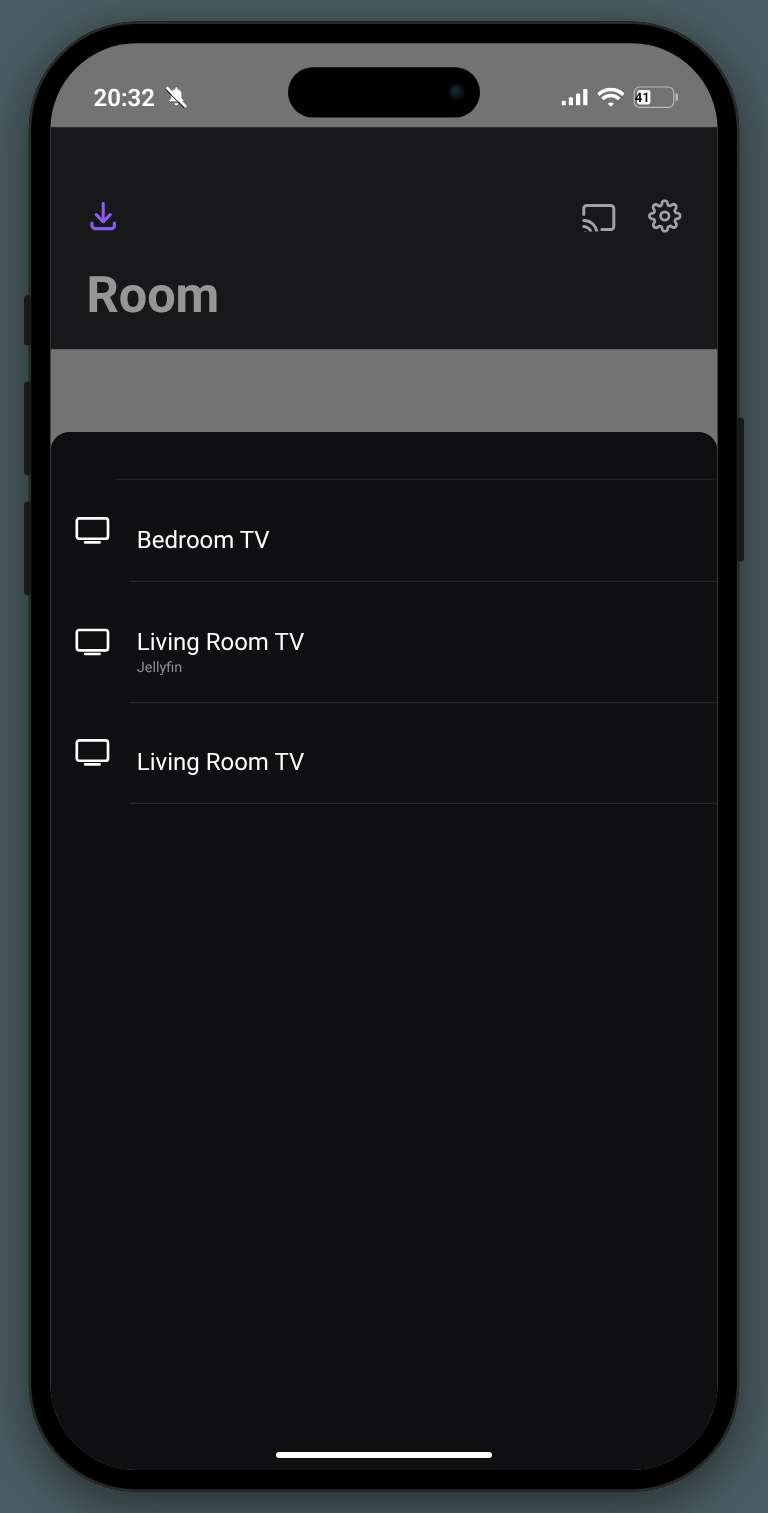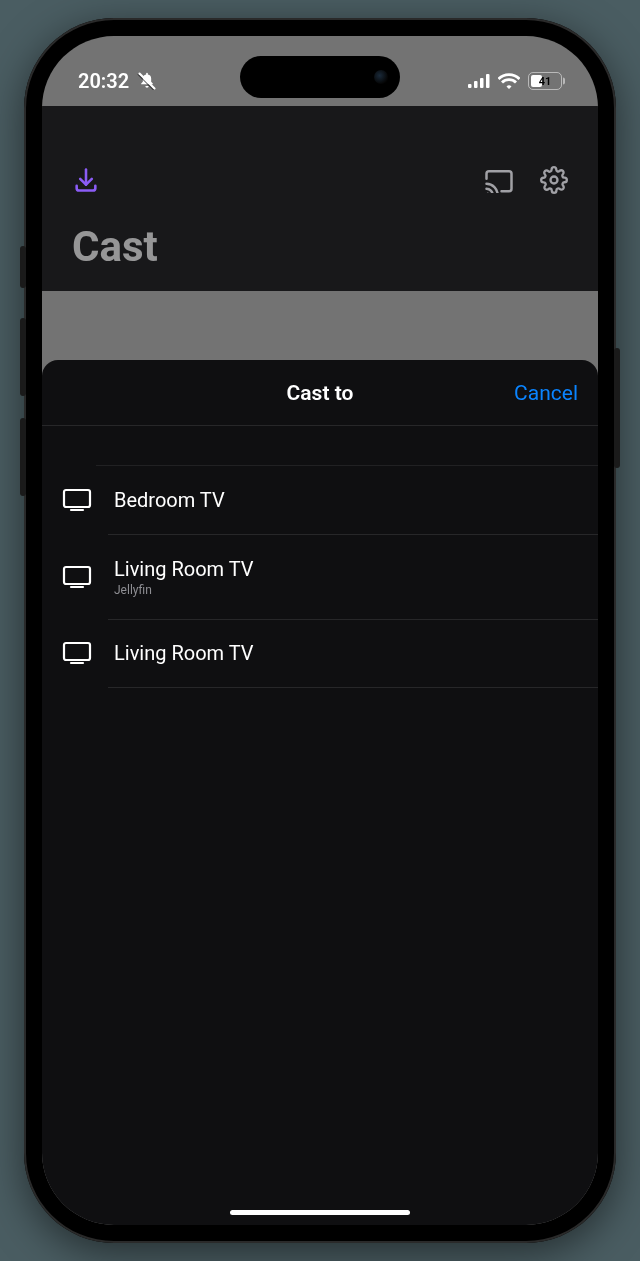--- a/index.html
+++ b/index.html
@@ -84,21 +84,21 @@
     border-radius: 2px;
     display: flex;
     align-items: center;
     justify-content: center;
   }
   .battery-cap {
     position: absolute; right: -4px; top: 50%; transform: translateY(-50%);
     width: 2px; height: 7px; background: rgba(255,255,255,0.5); border-radius: 0 2px 2px 0;
   }
   .battery-text {
-    position: absolute; width: 100%; text-align: center; font-size: 11px; font-weight: 600; color: #000;
+    position: absolute; width: 100%; font-size: 11px; font-weight: 600; color: #000;
     left: 0;
   }
 
   .content {
     position: absolute;
     top: 70px;
     left: 0; right: 0; bottom: 0;
   }
   .app-header {
     padding: 60px 30px 20px 30px;
@@ -158,21 +158,21 @@
     display: flex;
     align-items: center;
     padding: 22px 20px;
     gap: 22px;
   }
   .divider {
     height: 0.5px;
     background: rgba(255,255,255,0.1);
     margin-left: 66px;
   }
-  .device-text { display: flex; flex-direction: column; gap: 2px; }
+  .device-text { display: flex; flex-direction: column; gap: 2px; margin-top: 16px; }
   .device-name { color: #fff; font-size: 20px; font-weight: 400; }
   .device-sub { color: #8e8e93; font-size: 12px; }
   .tv-icon svg { display: block; }
 
   .home-indicator {
     position: absolute;
     bottom: 10px;
     left: 50%;
     transform: translateX(-50%);
     width: 180px;
@@ -248,28 +248,24 @@
                 </svg>
             </span>
             <span>
               <svg width="28" height="28" viewBox="0 0 24 24" fill="none" stroke="#a0a0a5" stroke-width="2" stroke-linecap="round" stroke-linejoin="round">
                   <circle cx="12" cy="12" r="3"></circle>
                   <path d="M19.4 15a1.65 1.65 0 0 0 .33 1.82l.06.06a2 2 0 1 1-2.83 2.83l-.06-.06a1.65 1.65 0 0 0-1.82-.33 1.65 1.65 0 0 0-1 1.51V21a2 2 0 0 1-4 0v-.09a1.65 1.65 0 0 0-1-1.51 1.65 1.65 0 0 0-1.82.33l-.06.06a2 2 0 1 1-2.83-2.83l.06-.06a1.65 1.65 0 0 0 .33-1.82 1.65 1.65 0 0 0-1.51-1H3a2 2 0 0 1 0-4h.09a1.65 1.65 0 0 0 1.51-1 1.65 1.65 0 0 0-.33-1.82l-.06-.06a2 2 0 1 1 2.83-2.83l.06.06a1.65 1.65 0 0 0 1.82.33h0a1.65 1.65 0 0 0 1-1.51V3a2 2 0 0 1 4 0v.09a1.65 1.65 0 0 0 1 1.51h0a1.65 1.65 0 0 0 1.82-.33l.06-.06a2 2 0 1 1 2.83 2.83l-.06.06a1.65 1.65 0 0 0-.33 1.82v0a1.65 1.65 0 0 0 1.51 1H21a2 2 0 0 1 0 4h-.09a1.65 1.65 0 0 0-1.51 1z"></path>
                 </svg>
             </span>
           </div>
         </div>
-        <div class="page-title">Cast</div>
+        <div class="page-title">Room</div>
       </div>
 
       <div class="sheet">
-        <div class="sheet-header">
-          <span class="sheet-title">Cast to</span>
-          <span class="sheet-cancel">Cancel</span>
-        </div>
         <div class="sheet-spacer"></div>
         <ul class="device-list">
           <li class="device-item">
             <span class="tv-icon">
               <svg width="30" height="24" viewBox="0 0 30 24" fill="none" stroke="#fff" stroke-width="2.2" stroke-linejoin="round">
                   <rect x="2" y="2" width="26" height="17" rx="2"></rect>
                   <line x1="9" y1="22" x2="21" y2="22" stroke-linecap="round"></line>
                 </svg>
             </span>
             <div class="device-text">

